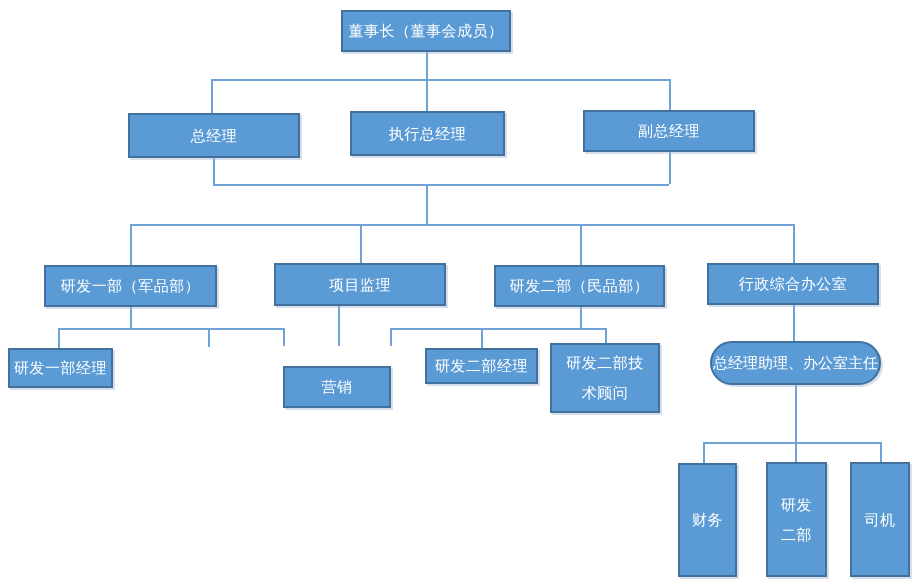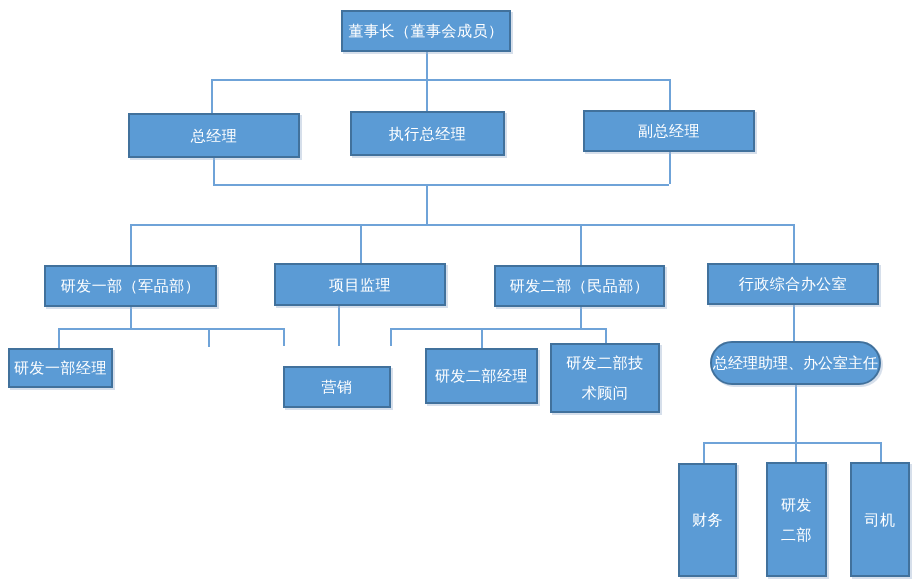--- a/index.html
+++ b/index.html
@@ -111,21 +111,21 @@
 
   <div class="node" style="left:8px;top:348px;width:105px;height:40px">
     <span>研发一部经理</span>
   </div>
 
 
   <div class="node" style="left:283px;top:366px;width:108px;height:42px">
     <span>营销</span>
   </div>
 
-  <div class="node" style="left:425px;top:348px;width:113px;height:56px">
+  <div class="node" style="left:425px;top:348px;width:113px;height:36px">
     <span>研发二部经理</span>
   </div>
 
   <div class="node pad8" style="left:550px;top:343px;width:110px;height:70px">
     <span>研发二部技术顾问</span>
   </div>
 
   <div class="node tight" style="left:710px;top:341px;width:171px;height:44px">
     <span>总经理助理、办公室主任</span>
   </div>

